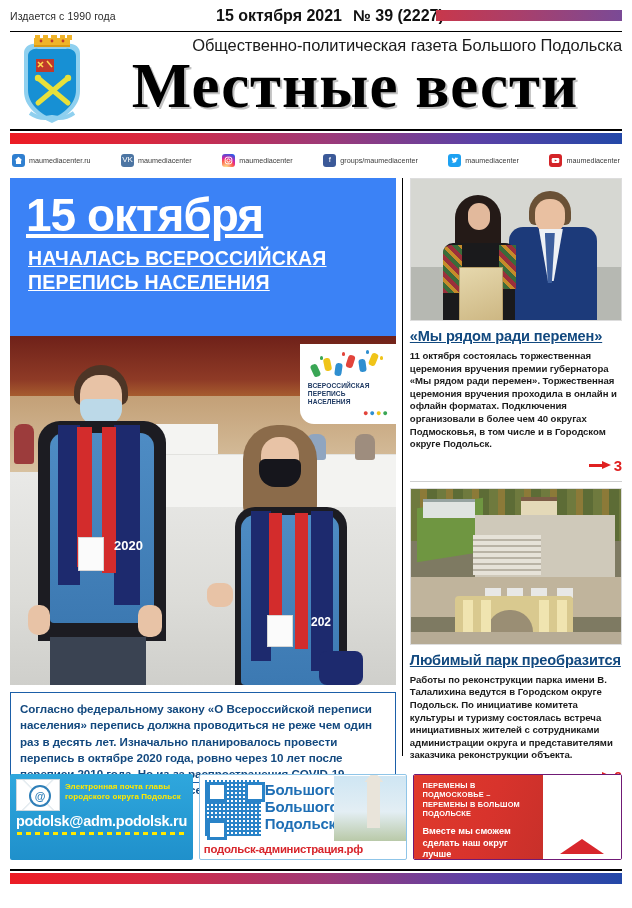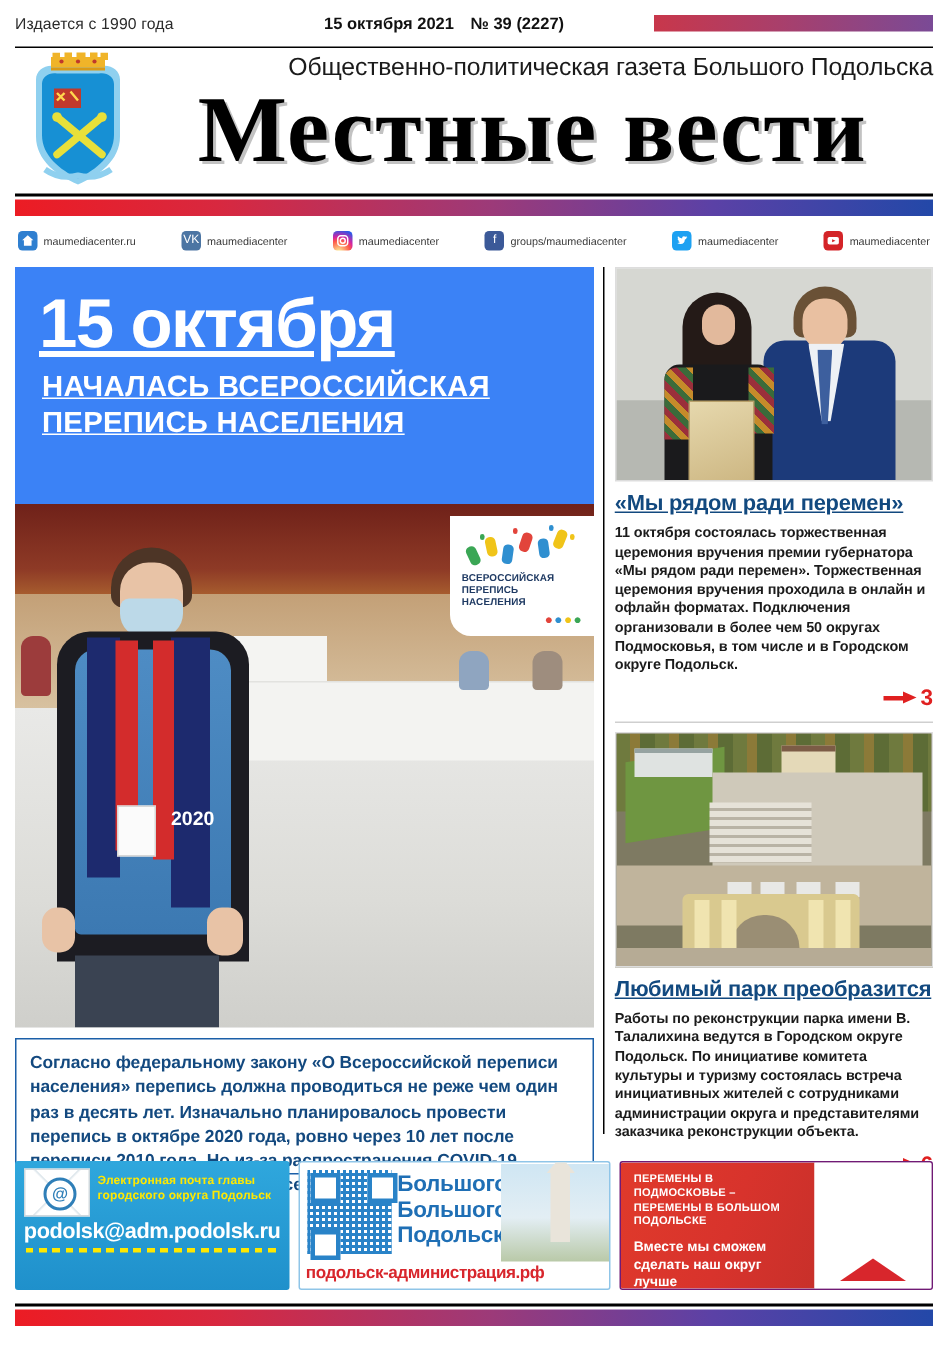--- a/index.html
+++ b/index.html
@@ -40,21 +40,21 @@
     letter-spacing: .1px;
     white-space: nowrap;
   }
   .issue-meta {
     position: absolute;
     left: 206px;
     display: flex;
     gap: 11px;
     align-items: baseline;
     font-weight: bold;
-    font-size: 11px;
+    font-size: 16px;
     color: #111;
     white-space: nowrap;
   }
   .topgrad {
     position: absolute;
     right: 0;
     width: 186px;
     height: 11px;
     background: linear-gradient(90deg, #c8374b 0%, #a93f6b 45%, #7a4a96 100%);
   }
@@ -571,20 +571,35 @@
           <div class="scarf-navy" style="position:absolute; left:92px; top:70px; width:26px; height:180px;"></div>
           <div class="scarf-red" style="position:absolute; left:55px; top:72px; width:15px; height:140px;"></div>
           <div class="scarf-red" style="position:absolute; left:80px; top:72px; width:14px; height:146px;"></div>
           <div style="position:absolute; left:92px; top:178px; width:26px; height:26px; color:#fff; font-size:13px; font-weight:bold; text-align:center; line-height:26px;">2020</div>
           <div class="badge-card" style="position:absolute; left:56px; top:182px; width:24px; height:32px;"></div>
           <div class="skin" style="position:absolute; left:6px; top:250px; width:22px; height:30px; border-radius:10px;"></div>
           <div class="skin" style="position:absolute; left:116px; top:250px; width:24px; height:32px; border-radius:10px;"></div>
           <div class="jeans" style="position:absolute; left:28px; top:282px; width:96px; height:48px;"></div>
         </div>
 
+        <div class="ph-person" style="left:205px; width:150px; height:270px;">
+          <div class="hair-lt" style="position:absolute; left:28px; top:10px; width:74px; height:98px; border-radius:34px 34px 18px 18px;"></div>
+          <div class="skin" style="position:absolute; left:46px; top:22px; width:38px; height:46px; border-radius:18px;"></div>
+          <div class="mask-dark" style="position:absolute; left:44px; top:44px; width:42px; height:28px; border-radius:6px 6px 16px 16px;"></div>
+          <div class="body-dark" style="position:absolute; left:20px; top:92px; width:112px; height:178px; border-radius:20px 20px 0 0;"></div>
+          <div class="vest" style="position:absolute; left:26px; top:100px; width:98px; height:170px; border-radius:14px 14px 4px 4px;"></div>
+          <div class="scarf-navy" style="position:absolute; left:36px; top:96px; width:20px; height:150px;"></div>
+          <div class="scarf-navy" style="position:absolute; left:96px; top:96px; width:22px; height:160px;"></div>
+          <div class="scarf-red" style="position:absolute; left:54px; top:98px; width:13px; height:130px;"></div>
+          <div class="scarf-red" style="position:absolute; left:80px; top:98px; width:13px; height:136px;"></div>
+          <div style="position:absolute; left:96px; top:196px; width:24px; height:22px; color:#fff; font-size:12px; font-weight:bold; line-height:22px;">202</div>
+          <div class="badge-card" style="position:absolute; left:52px; top:200px; width:24px; height:30px;"></div>
+          <div class="skin" style="position:absolute; left:-8px; top:168px; width:26px; height:24px; border-radius:9px;"></div>
+          <div class="scarf-navy" style="position:absolute; left:104px; top:236px; width:44px; height:34px; border-radius:8px;"></div>
+        </div>
 
         <div class="census-logo">
           <div class="cl-figs">
             <div class="cl-fig" style="left:4px; top:14px; background:#3aa655; transform:rotate(-25deg);"></div>
             <div class="cl-fig" style="left:16px; top:8px; background:#f0c419; transform:rotate(-12deg);"></div>
             <div class="cl-fig" style="left:27px; top:13px; background:#2f8fd0; transform:rotate(8deg);"></div>
             <div class="cl-fig" style="left:39px; top:5px; background:#e2443b; transform:rotate(18deg);"></div>
             <div class="cl-fig" style="left:51px; top:9px; background:#2f8fd0; transform:rotate(-8deg);"></div>
             <div class="cl-fig" style="left:62px; top:3px; background:#f0c419; transform:rotate(22deg);"></div>
             <div class="cl-dot" style="left:12px; top:6px; background:#3aa655;"></div>
@@ -622,21 +637,21 @@
         <div class="rp1-tie"></div>
         <div class="rp1-woman-hair"></div>
         <div class="rp1-woman-face"></div>
         <div class="rp1-woman-body"></div>
         <div class="rp1-floral"></div>
         <div class="rp1-floral2"></div>
         <div class="rp1-cert"></div>
       </div>
 
       <h2 class="art-title">«Мы рядом ради перемен»</h2>
-      <p class="art-body">11 октября состоялась торжественная церемония вручения премии губернатора «Мы рядом ради перемен». Торжественная церемония вручения проходила в онлайн и офлайн форматах. Подключения организовали в более чем 50 округах Подмосковья, в том числе и в Городском округе Подольск.</p>
+      <p class="art-body">11 октября состоялась торжественная церемония вручения премии губернатора «Мы рядом ради перемен». Торжественная церемония вручения проходила в онлайн и офлайн форматах. Подключения организовали в более чем 40 округах Подмосковья, в том числе и в Городском округе Подольск.</p>
       <div class="jump">
         <span class="jump-arrow"></span>
         <span class="jump-num">3</span>
       </div>
 
       <div class="rdiv"></div>
 
       <div class="rphoto rphoto-2">
         <div class="rp2-trees"></div>
         <div class="rp2-lawn"></div>

